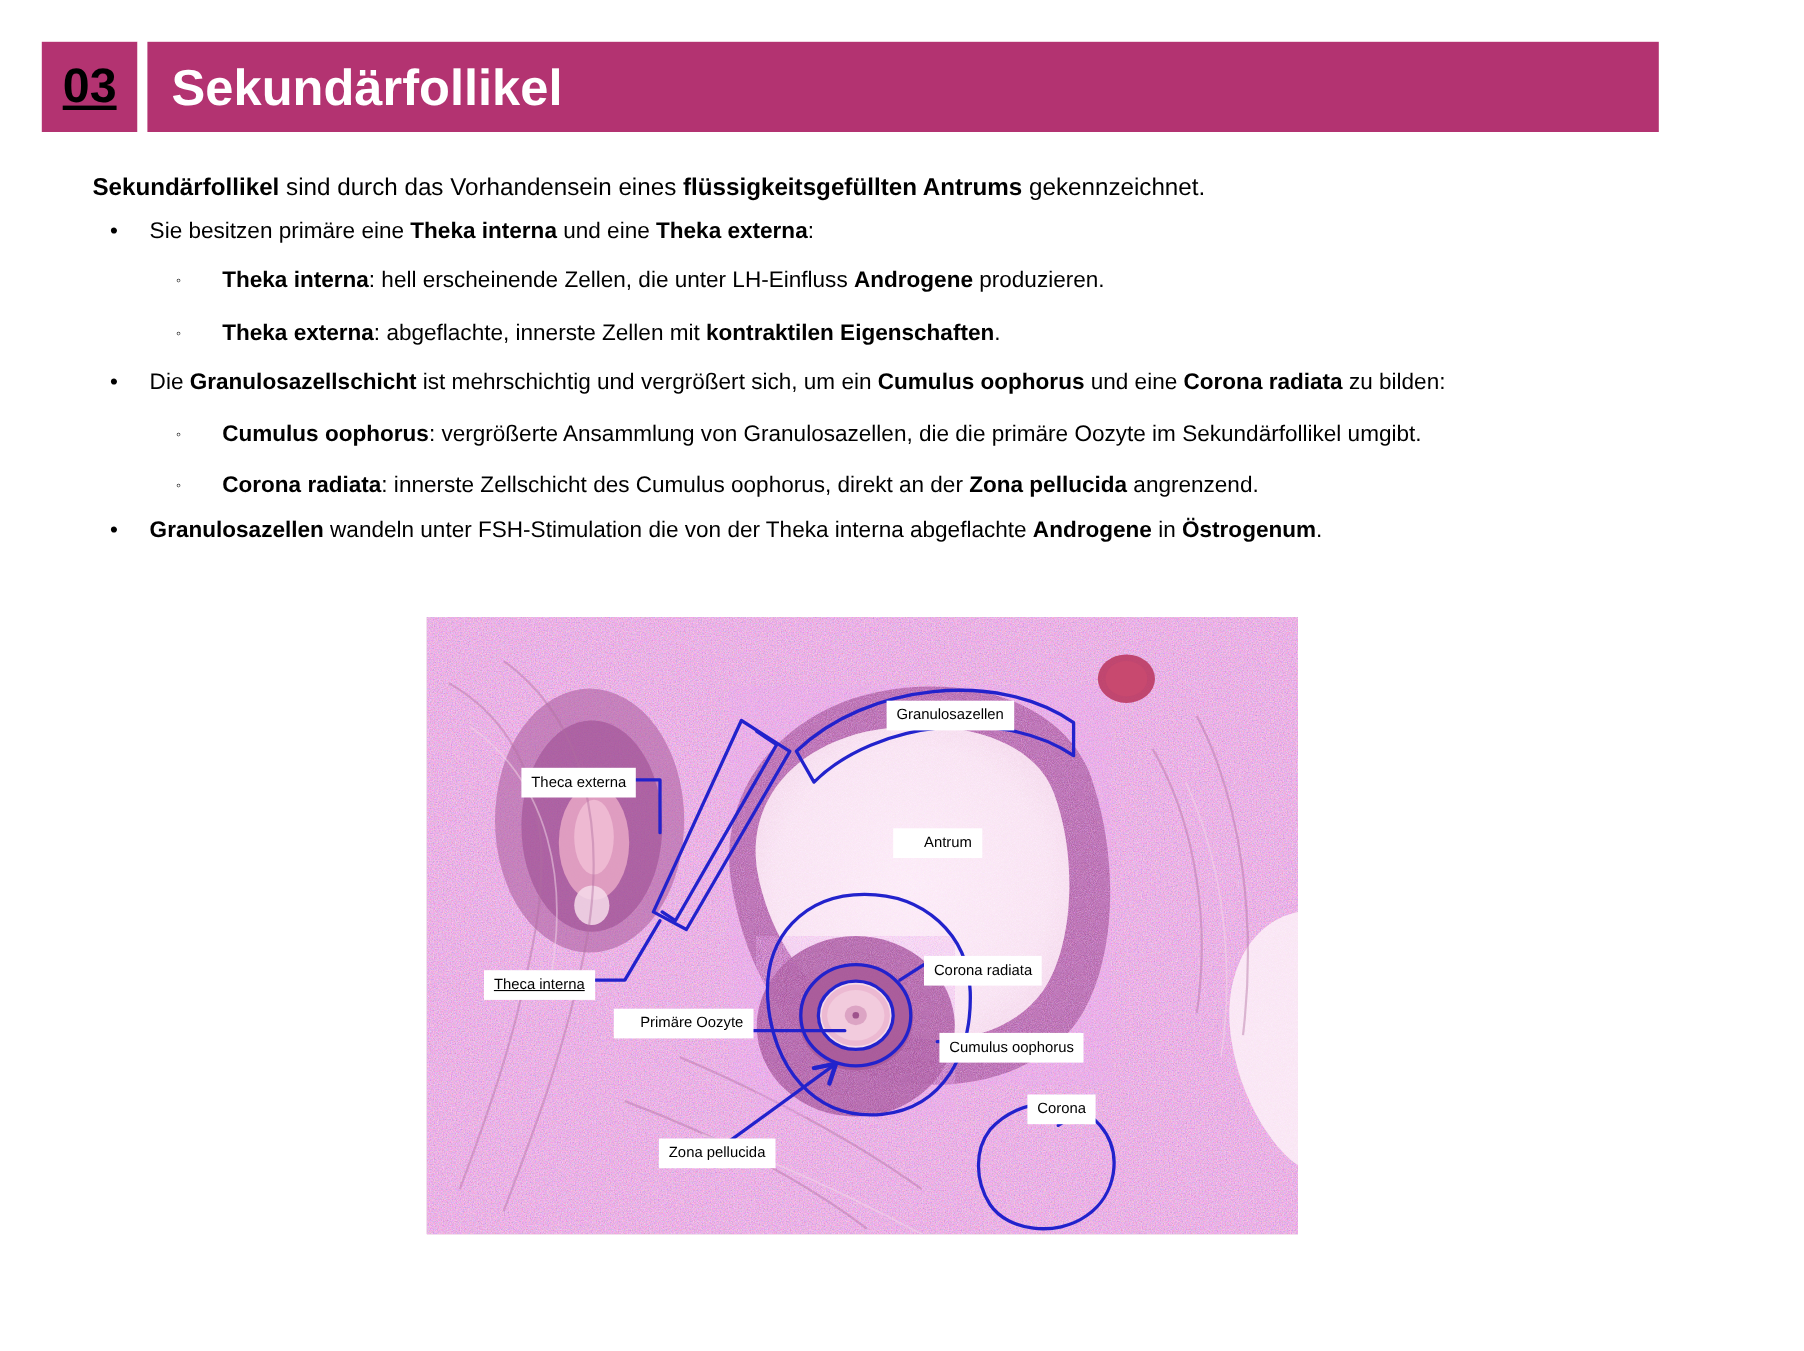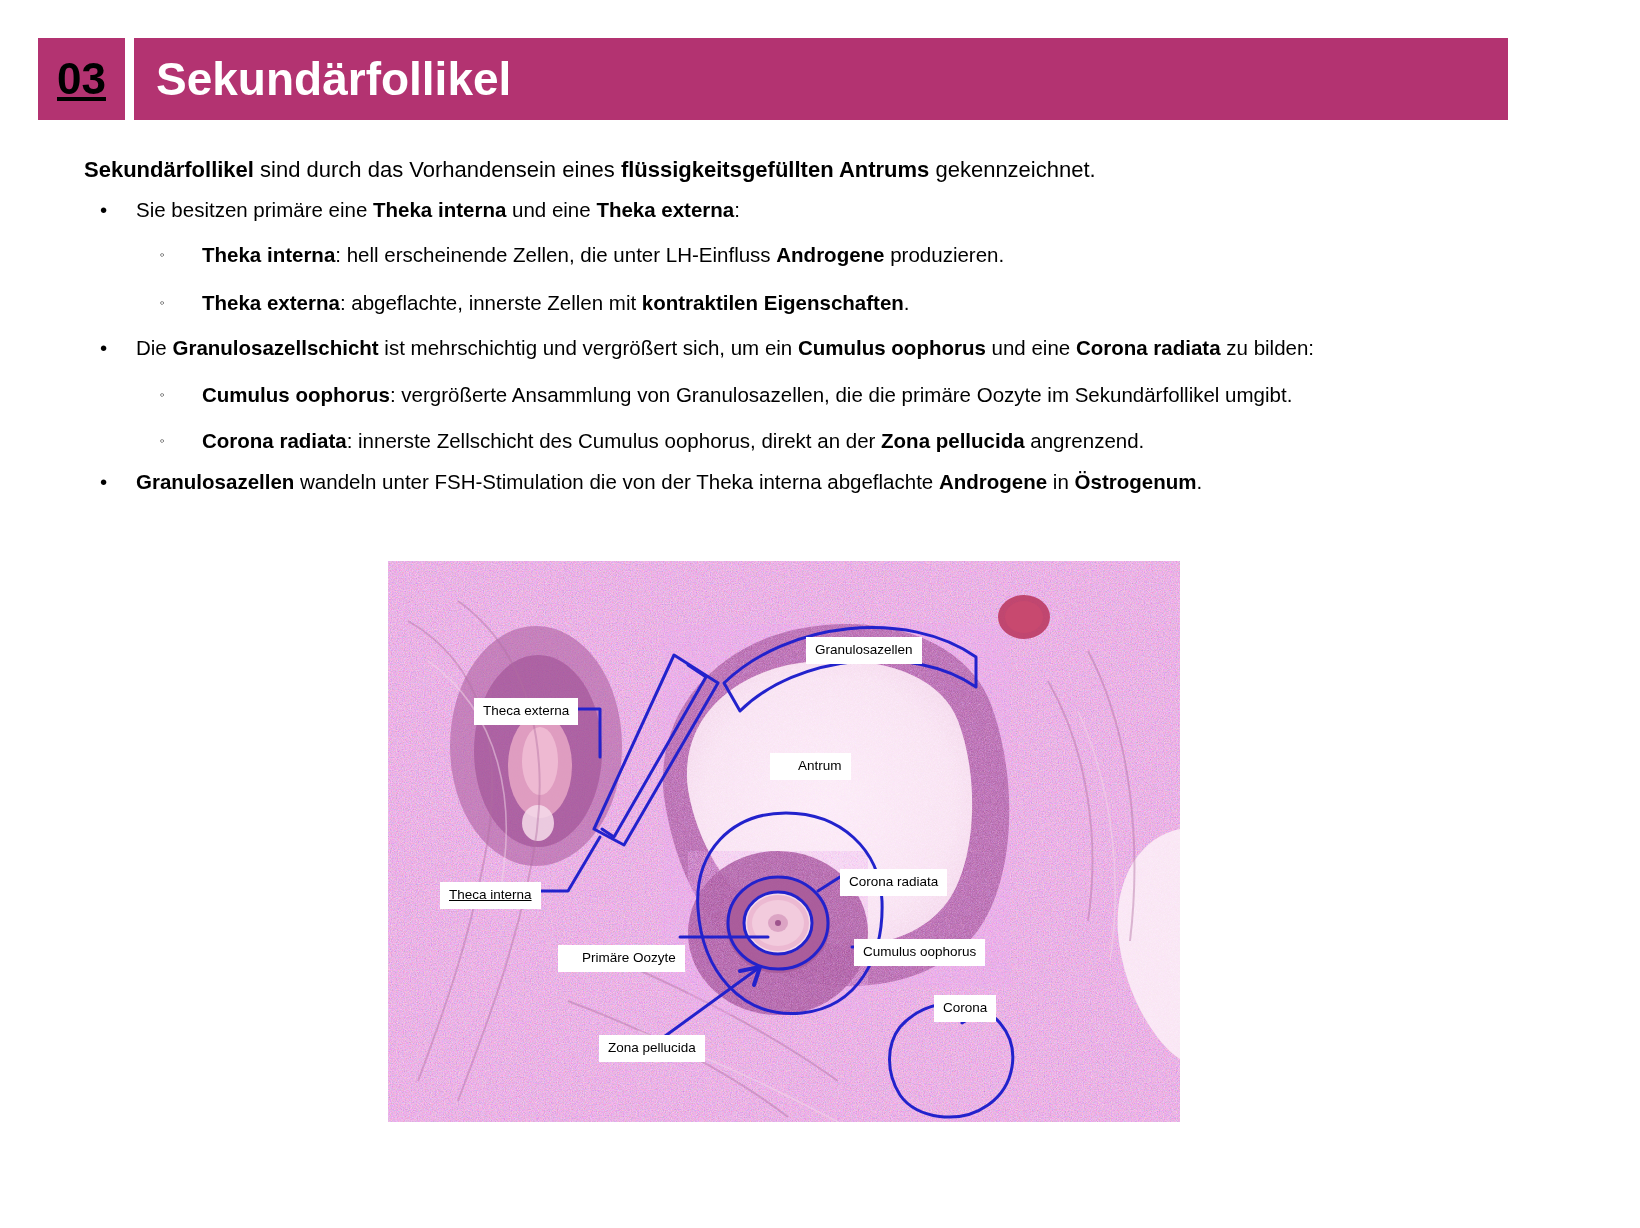--- a/index.html
+++ b/index.html
@@ -311,21 +311,21 @@
                  C 572 564 528 558 512 534 C 498 512 498 484 512 466 Z"></path>
 
         <path d="M 590 452 L 574 462"></path>
       </g>
     </g>
   </svg>
 
   <div id="fig-labels">
       <div class="lbl" style="left: 418px; top: 76px;">Granulosazellen</div>
       <div class="lbl" style="left: 86px; top: 137px;">Theca externa</div>
-      <div class="lbl" style="left: 382px; top: 192px; padding-left: 28px;">Antrum</div>
+      <div class="lbl" style="left: 424px; top: 192px; padding-left: 28px;">Antrum</div>
       <div class="lbl" style="left: 452px; top: 308px;">Corona radiata</div>
       <div class="lbl" style="left: 52px; top: 321px; text-decoration: underline;">Theca interna</div>
-      <div class="lbl" style="left: 170px; top: 384px; padding-left: 24px;">Primäre Oozyte</div>
+      <div class="lbl" style="left: 170px; top: 356px; padding-left: 24px;">Primäre Oozyte</div>
       <div class="lbl" style="left: 466px; top: 378px;">Cumulus oophorus</div>
       <div class="lbl" style="left: 546px; top: 434px;">Corona</div>
       <div class="lbl" style="left: 211px; top: 474px;">Zona pellucida</div>
     </div>
 </div>
 
 </body></html>

